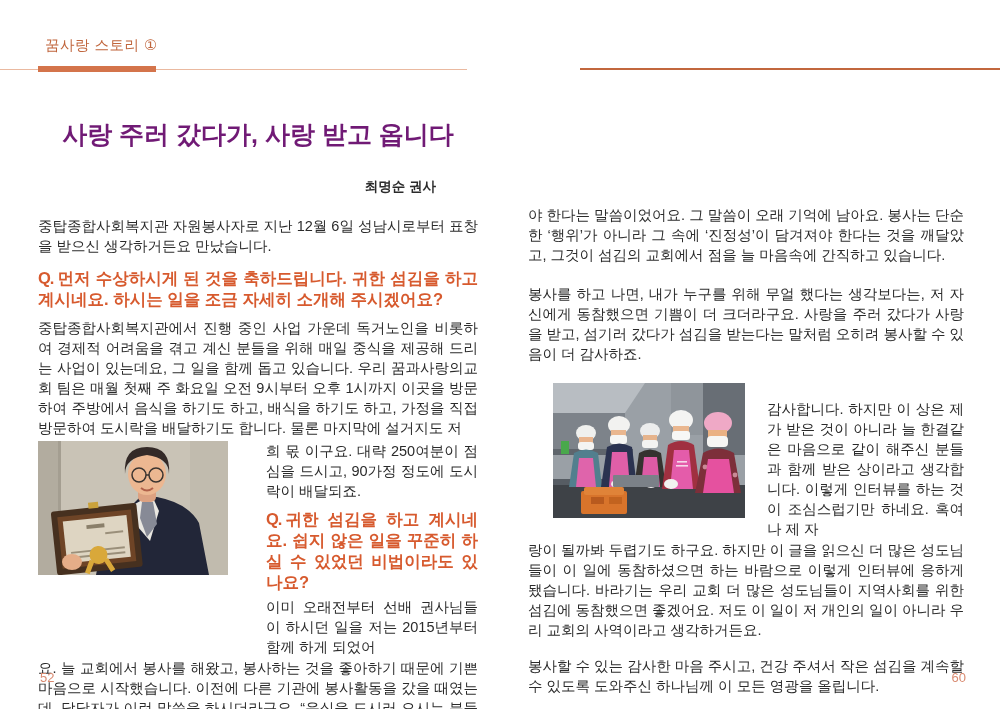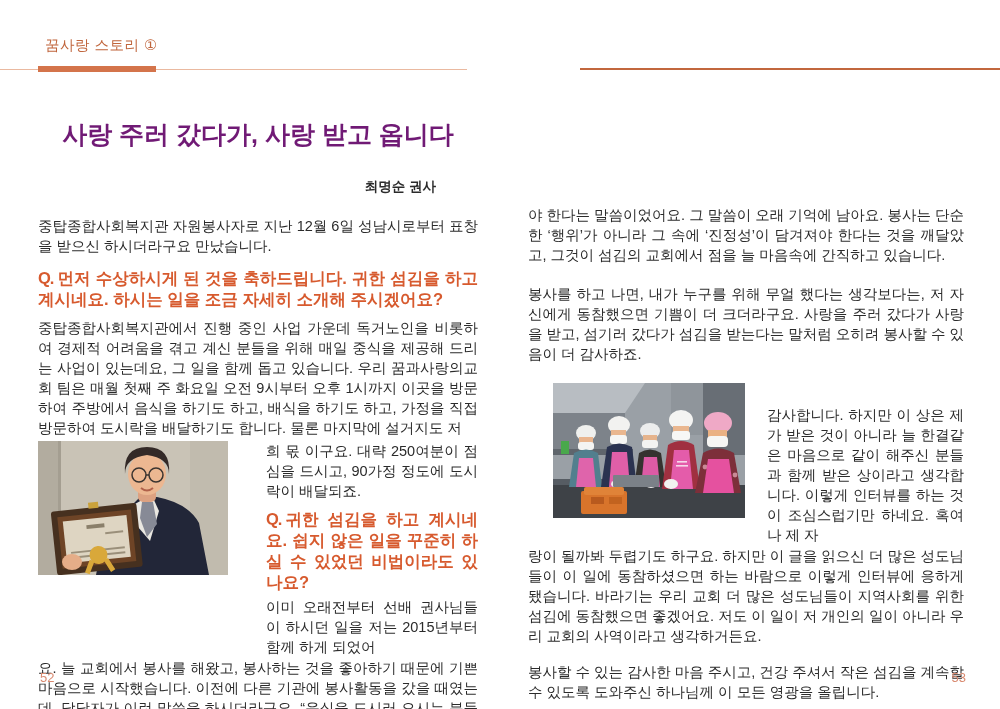--- a/index.html
+++ b/index.html
@@ -37,42 +37,42 @@
   #q2{margin-top:8px;}
   #a2p1{margin-top:4px;}
   #a2p2{margin-top:1px;}
 
   #p1-right{margin-top:205px;}
   #p2-right{margin-top:19px;}
   #row-right{margin-top:19px;}
   #row-right .photo{flex:none;width:192px;height:135px;margin-left:25px;}
   #row-right .col{flex:1;min-width:0;margin-left:22px;}
   #q3{line-height:20px;}
-  #a3p1{margin-top:22px;}
+  #a3p1{margin-top:16px;}
   #a3p2{margin-top:1px;}
   #p-final{margin-top:16px;}
 
   .pagenum{position:absolute;top:670px;font-size:13px;color:#d98a70;}
   #pagenum-left{left:40px;}
   #pagenum-right{left:948px;width:18px;text-align:right;}
   svg{display:block;}
 </style>
 </head>
 <body>
 
 <div class="rule" id="rule-left-thin"></div>
 <div class="rule" id="rule-left-thick"></div>
 <div class="rule" id="rule-right"></div>
 
 <div class="page" id="page-left">
   <div class="kicker">꿈사랑 스토리 ①</div>
   <h1>사랑 주러 갔다가, 사랑 받고 옵니다</h1>
   <div class="byline">최명순 권사</div>
 
-  <p class="intro">중탑종합사회복지관 자원봉사자로 지난 12월 6일 성남시로부터 표창을 받으신 하시더라구요 만났습니다.</p>
+  <p class="intro">중탑종합사회복지관 자원봉사자로 지난 12월 6일 성남시로부터 표창을 받으신 생각하거든요 만났습니다.</p>
 
   <p class="q" id="q1"><span class="q-mark">Q.</span><span>먼저 수상하시게 된 것을 축하드립니다. 귀한 섬김을 하고 계시네요. 하시는 일을 조금 자세히 소개해 주시겠어요?</span></p>
 
   <p id="a1p1">중탑종합사회복지관에서 진행 중인 사업 가운데 독거노인을 비롯하여 경제적 어려움을 겪고 계신 분들을 위해 매일 중식을 제공해 드리는 사업이 있는데요, 그 일을 함께 돕고 있습니다. 우리 꿈과사랑의교회 팀은 매월 첫째 주 화요일 오전 9시부터 오후 1시까지 이곳을 방문하여 주방에서 음식을 하기도 하고, 배식을 하기도 하고, 가정을 직접 방문하여 도시락을 배달하기도 합니다. 물론 마지막에 설거지도 저</p>
 
   <div class="media-row" id="row-left">
     <div class="photo">
       <svg viewBox="0 0 190 134" width="190" height="134" role="img">
         <rect width="190" height="134" fill="#c9c3b6"></rect>
         <rect width="20" height="134" fill="#b2ac9f"></rect>
@@ -177,13 +177,13 @@
     <div class="col">
       <p id="a3p1">감사합니다. 하지만 이 상은 제가 받은 것이 아니라 늘 한결같은 마음으로 같이 해주신 분들과 함께 받은 상이라고 생각합니다. 이렇게 인터뷰를 하는 것이 조심스럽기만 하네요. 혹여나 제 자</p>
     </div>
   </div>
 
   <p id="a3p2">랑이 될까봐 두렵기도 하구요. 하지만 이 글을 읽으신 더 많은 성도님들이 이 일에 동참하셨으면 하는 바람으로 이렇게 인터뷰에 응하게 됐습니다. 바라기는 우리 교회 더 많은 성도님들이 지역사회를 위한 섬김에 동참했으면 좋겠어요. 저도 이 일이 저 개인의 일이 아니라 우리 교회의 사역이라고 생각하거든요.</p>
   <p id="p-final">봉사할 수 있는 감사한 마음 주시고, 건강 주셔서 작은 섬김을 계속할 수 있도록 도와주신 하나님께 이 모든 영광을 올립니다.</p>
 </div>
 
 <div class="pagenum" id="pagenum-left">52</div>
-<div class="pagenum" id="pagenum-right">53</div>
+<div class="pagenum" id="pagenum-right">60</div>
 
 </body></html>

